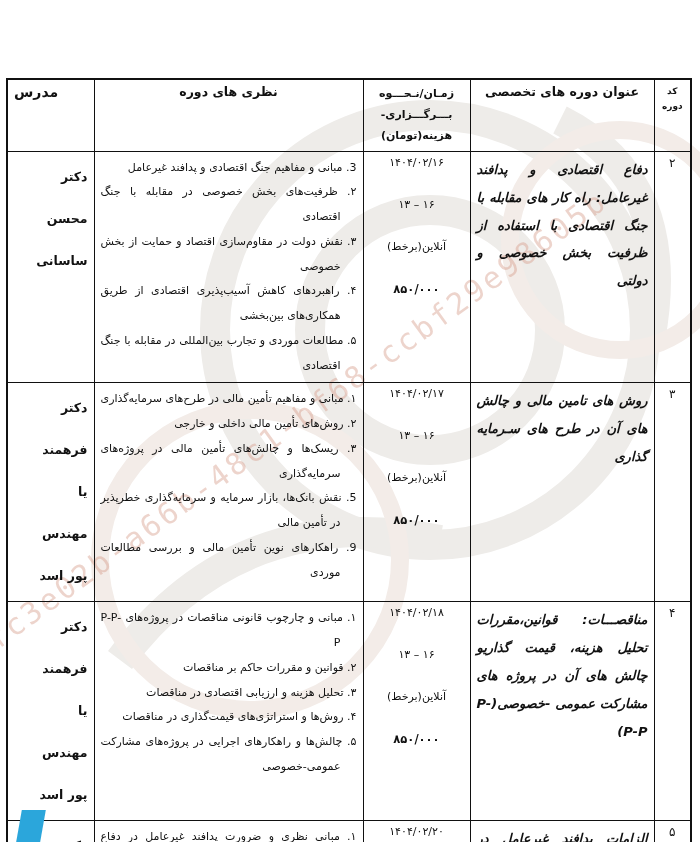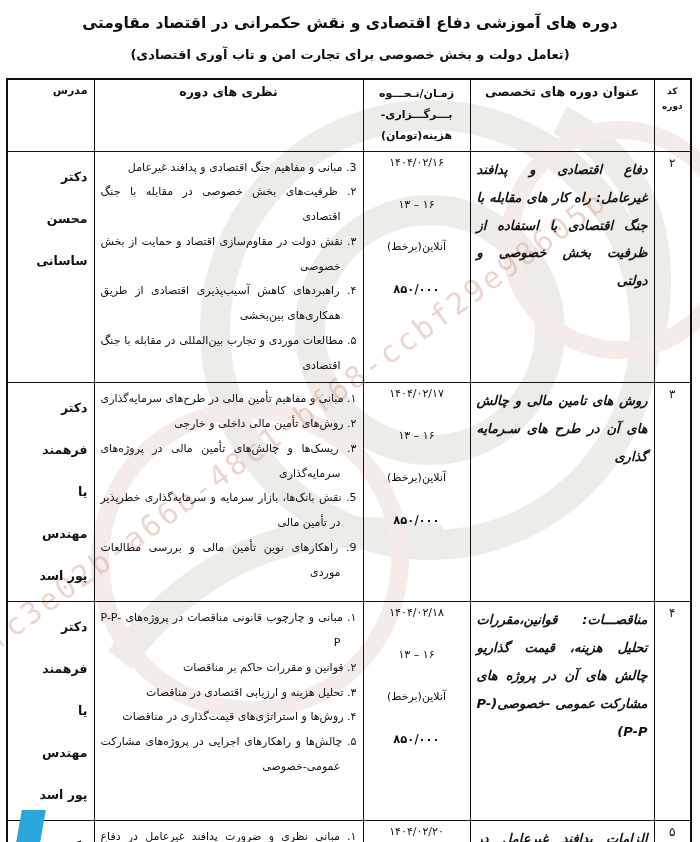--- a/index.html
+++ b/index.html
@@ -62,21 +62,21 @@
     padding: 4px 6px;
     color: #111;
     background: transparent;
   }
   .courses thead th { font-weight: bold; }
 
   .h-code   { font-size: 9px;  font-weight: bold; text-align: center; padding-top: 5px; line-height: 1.7; white-space: pre-line; }
   .h-title  { font-size: 12.5px; text-align: center; padding-top: 8px; margin-left: 32px; }
   .h-time   { font-size: 11px; text-align: center; padding-top: 6px; line-height: 1.9; white-space: pre-line; }
   .h-topics { font-size: 12.5px; text-align: center; padding-top: 8px; }
-  .h-instr  { font-size: 11px; text-align: right; padding-top: 8px; }
+  .h-instr  { font-size: 14px; text-align: left; padding-top: 8px; }
 
   .c-code {
     font-size: 12px; text-align: center; padding-top: 10px;
   }
   .c-title {
     font-size: 13px; font-weight: bold;
     text-align: justify;
     line-height: 2.15;
     padding: 8px 8px 6px 8px;
     font-style: italic;
@@ -133,22 +133,20 @@
         <path d="M 560 120 q 120 60 90 220"></path>
       </g>
       <g fill="none" stroke="#f3ece8" stroke-width="18">
         <circle cx="250" cy="560" r="150"></circle>
         <circle cx="620" cy="240" r="110"></circle>
       </g>
     </svg>
     <div class="wm-text">fc3e02b-a66b-48c1-bf68-ccbf29e98605b</div>
   </div>
 
-  <div class="doc-title">دوره های آموزشی دفاع اقتصادی و نقش حکمرانی در اقتصاد مقاومتی</div>
-  <div class="doc-subtitle">(تعامل دولت و بخش خصوصی برای تجارت امن و تاب آوری اقتصادی)</div>
 
   <table class="courses">
     <colgroup>
       <col style="width:37px">
         <col style="width:184px">
         <col style="width:107px">
       <col style="width:269px">
         <col style="width:87px">
     </colgroup>
     <thead>

